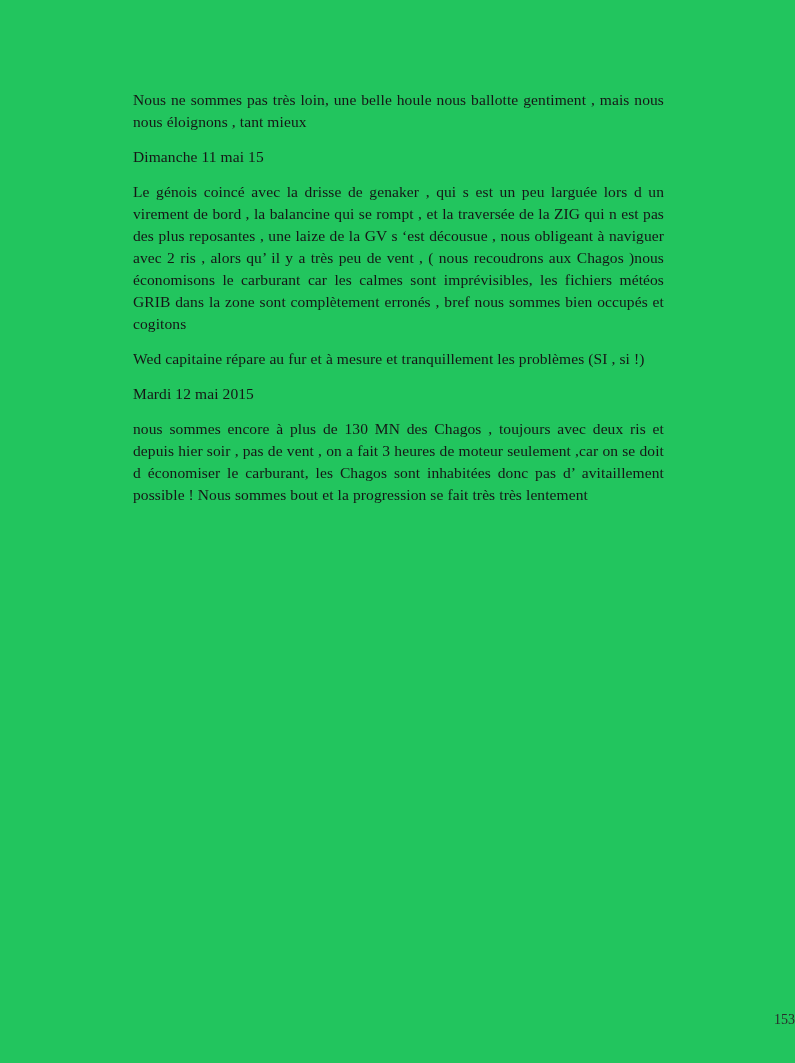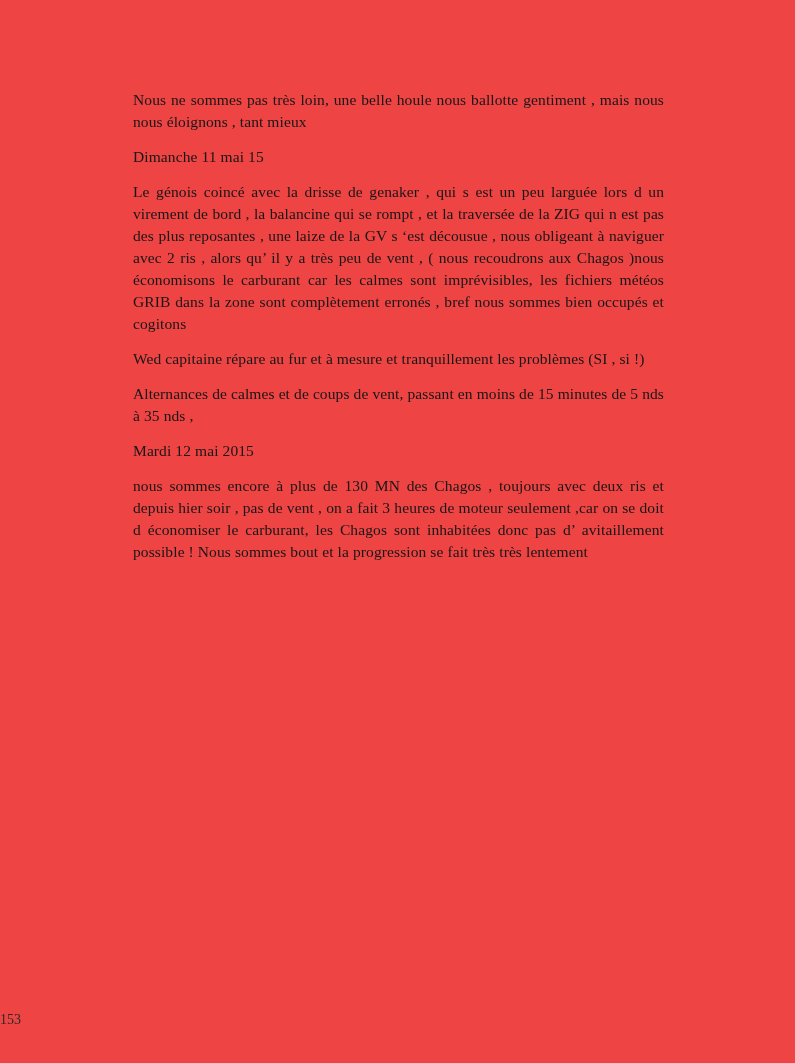--- a/index.html
+++ b/index.html
@@ -4,21 +4,21 @@
 <style>
   html, body {
     margin: 0;
     padding: 0;
     background: #ffffff;
   }
   .page {
     position: relative;
     width: 795px;
     height: 1063px;
-    background: #ef4444;
+    background: #22c55e;
     font-family: "Liberation Serif", "DejaVu Serif", serif;
     color: #161616;
     overflow: hidden;
   }
   .text-block {
     position: absolute;
     left: 133px;
     top: 89px;
     width: 531px;
   }
@@ -27,33 +27,32 @@
     font-size: 15.5px;
     line-height: 22px;
     text-align: justify;
     letter-spacing: 0.1px;
   }
   .page-number {
     position: absolute;
     left: 0;
     top: 1012px;
     width: 100%;
-    text-align: left;
+    text-align: right;
     font-size: 14px;
     color: #2a2a2a;
   }
 </style>
 </head>
 <body>
 
 <div class="page">
   <div class="text-block">
 
   <p>Nous ne sommes pas très loin, une belle houle nous ballotte gentiment , mais nous nous éloignons , tant mieux</p>
       <p>Dimanche 11 mai 15</p>
       <p>Le génois coincé avec la drisse de genaker , qui s est un peu larguée lors d un virement de bord , la balancine qui se rompt , et la traversée de la ZIG qui n est pas des plus reposantes , une laize de la GV s ‘est décousue , nous obligeant à naviguer avec 2 ris , alors qu’ il y a très peu de vent , ( nous recoudrons aux Chagos )nous économisons le carburant car les calmes sont imprévisibles, les fichiers météos GRIB dans la zone sont complètement erronés , bref nous sommes bien occupés et cogitons</p>
       <p>Wed capitaine répare au fur et à mesure et tranquillement les problèmes (SI , si !)</p>
-      <p>Alternances de calmes et de coups de vent, passant en moins de 15 minutes de 5 nds à 35 nds ,</p>
       <p>Mardi 12 mai 2015</p>
       <p>nous sommes encore à plus de 130 MN des Chagos , toujours avec deux ris et depuis hier soir , pas de vent , on a fait 3 heures de moteur seulement ,car on se doit d économiser le carburant, les Chagos sont inhabitées donc pas d’ avitaillement possible ! Nous sommes bout et la progression se fait très très lentement</p>
     </div>
   <div class="page-number">153</div>
 </div>
 
 </body></html>

